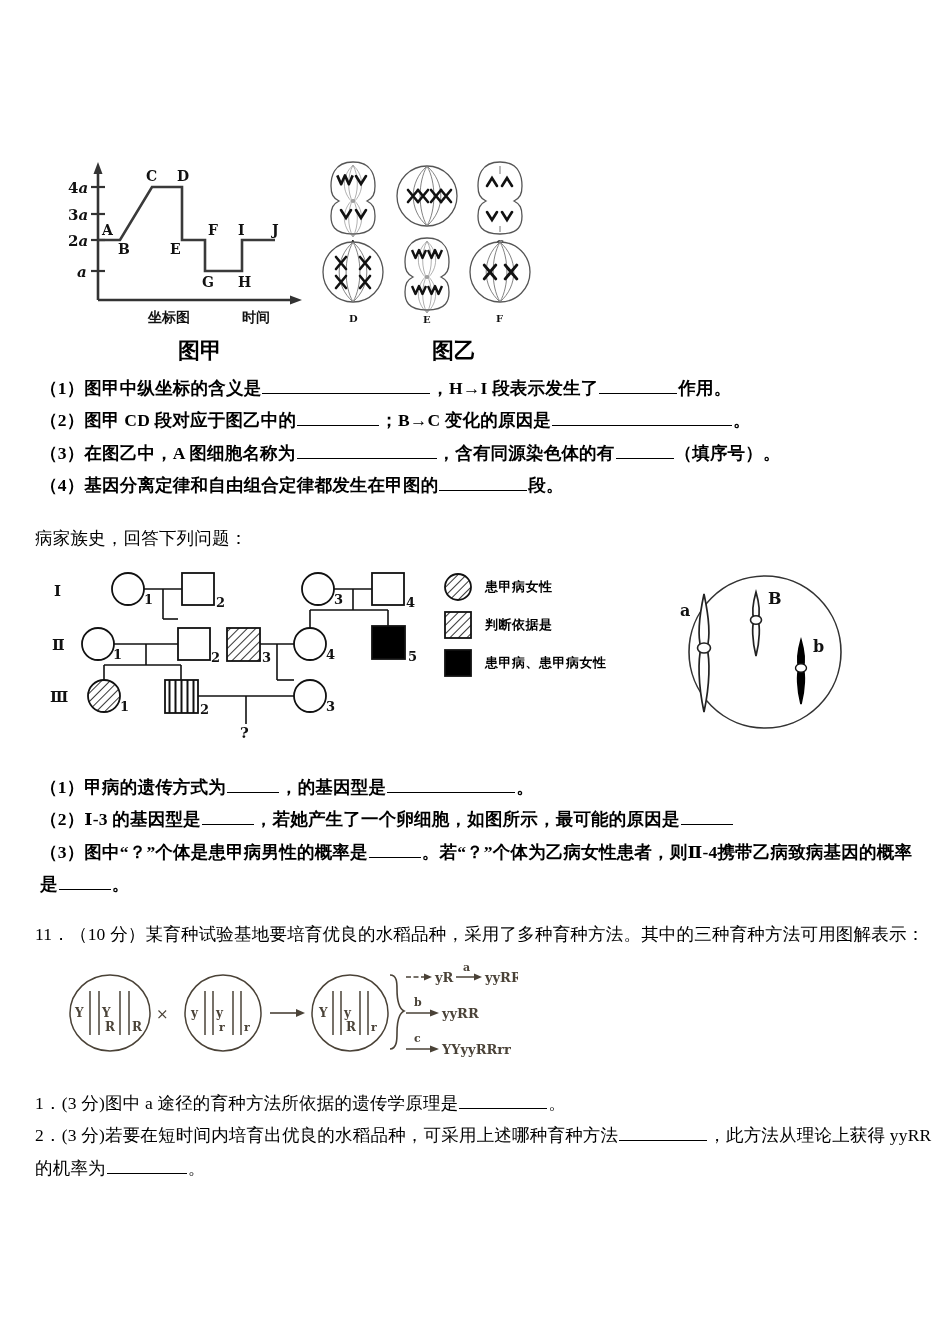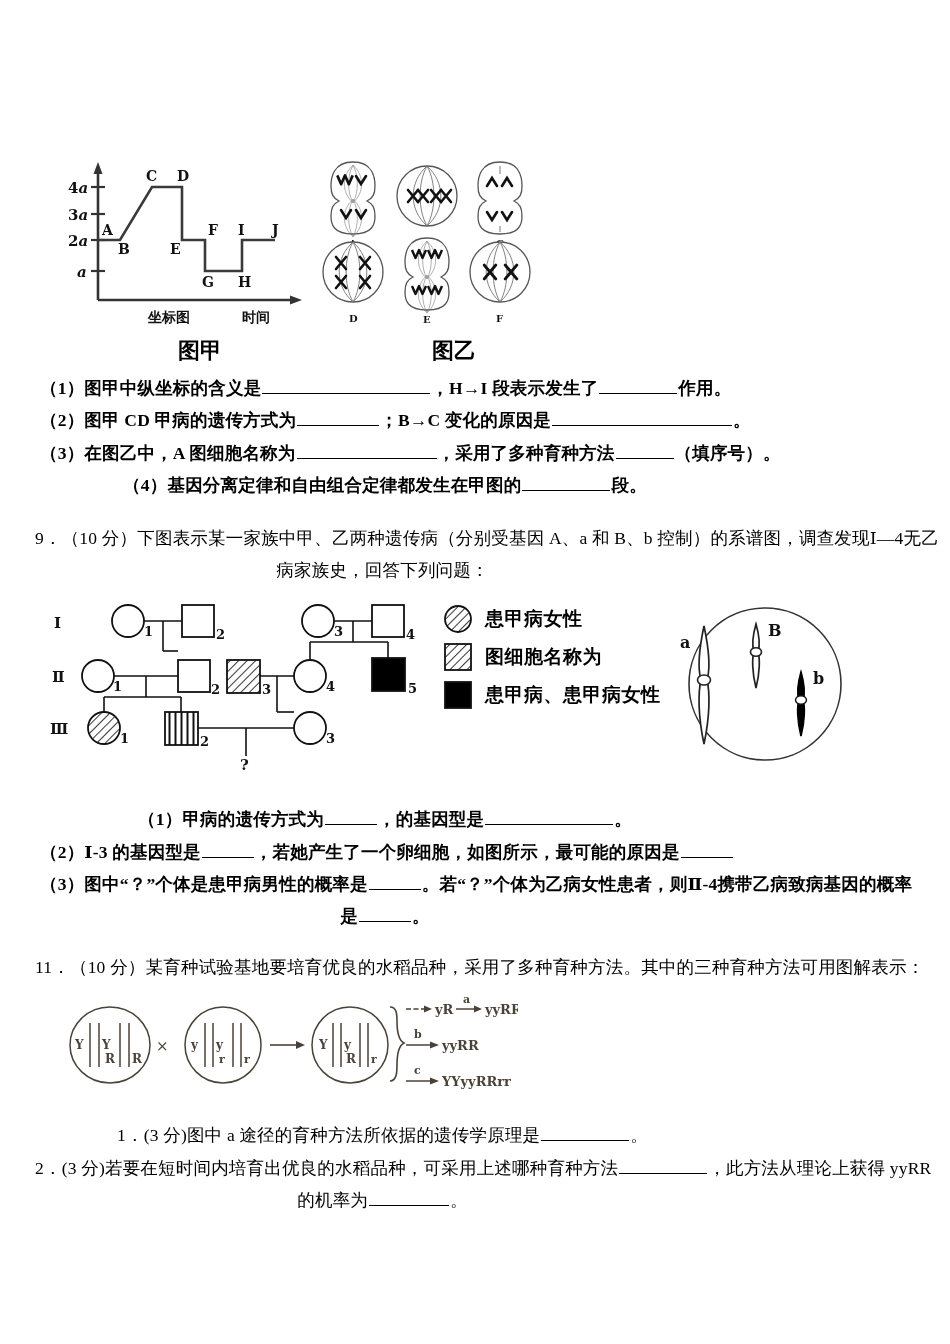--- a/index.html
+++ b/index.html
@@ -82,31 +82,31 @@
   .legend-wrap { position: absolute; left: 443px; top: 4px; }
   .chromo-wrap { position: absolute; left: 668px; top: 0px; }
 
   .legend-item {
     display: flex;
     align-items: center;
     height: 38px;
   }
   .legend-sym { width: 30px; height: 30px; margin-right: 12px; }
   .legend-label {
-    font-size: 19px;
+    font-size: 13px;
     font-weight: bold;
     font-family: "DejaVu Sans", sans-serif;
     letter-spacing: 0.5px;
   }
 
   
   .breed-row { position: relative; height: 110px; }
   .breed-wrap { position: absolute; left: 58px; top: 0; }
 
-  .sec { padding-left: 40px; padding-right: 22px; text-align: center; }
+  .sec { padding-left: 40px; padding-right: 22px; }
 </style>
 </head>
 <body>
 
 <div class="page">
 
   <div class="fig-row-1">
 
     <div class="graph-wrap">
       <svg class="graph-svg" width="260" height="175" viewBox="0 0 260 175">
@@ -297,34 +297,31 @@
       </svg>
     </div>
     <div class="cap cap-yi">图乙</div>
   </div>
 
   <div class="sec" style="margin-top:6px;">
     <div class="qline bold">
       <span>（1）</span><span>图甲中纵坐标的含义是</span><span class="blank" style="width:168px"></span><span>，H→I 段表示发生了</span><span class="blank" style="width:78px"></span><span>作用。</span>
     </div>
     <div class="qline bold">
-      <span>（2）</span><span>图甲 CD 甲病的遗传方式为</span><span class="blank" style="width:82px"></span><span>；B→C 变化的原因是</span><span class="blank" style="width:180px"></span><span>。</span>
-    </div>
-    <div class="qline bold">
-      <span>（3）</span><span>在图乙中，A 图细胞名称为</span><span class="blank" style="width:140px"></span><span>，采用了多种育种方法</span><span class="blank" style="width:58px"></span><span>（填序号）。</span>
+      <span>（2）</span><span>图甲 CD 段对应于图乙中的</span><span class="blank" style="width:82px"></span><span>；B→C 变化的原因是</span><span class="blank" style="width:180px"></span><span>。</span>
+    </div>
+    <div class="qline bold">
+      <span>（3）</span><span>在图乙中，A 图细胞名称为</span><span class="blank" style="width:140px"></span><span>，含有同源染色体的有</span><span class="blank" style="width:58px"></span><span>（填序号）。</span>
     </div>
     <div class="qline bold">
       <span>（4）</span><span>基因分离定律和自由组合定律都发生在甲图的</span><span class="blank" style="width:88px"></span><span>段。</span>
     </div>
   </div>
 
   <div class="sec" style="margin-top:20px; padding-left:35px;">
-    <div class="qline">
-      <span>9．</span><span>（10 分）</span><span>下图表示某一家族中甲、乙两种遗传病（分别受基因 A、a 和 B、b 控制）的系谱图，调查发现Ⅰ—4无乙</span>
-    </div>
     <div class="qline">病家族史，回答下列问题：</div>
   </div>
 
   <div class="ped-row" style="margin-top:10px;">
 
     <div class="ped-wrap">
       <svg width="395" height="175" viewBox="0 0 395 175">
         <defs>
           <pattern id="hatchDiag" patternUnits="userSpaceOnUse" width="6" height="6" patternTransform="rotate(45)">
             <line x1="0" y1="0" x2="0" y2="6" stroke="#111" stroke-width="1.7"></line>
@@ -413,21 +410,21 @@
       </div>
       <div class="legend-item">
         <svg class="legend-sym" viewBox="0 0 30 30">
           <defs>
               <pattern id="lg1" patternUnits="userSpaceOnUse" width="6" height="6" patternTransform="rotate(45)">
             <line x1="0" y1="0" x2="0" y2="6" stroke="#111" stroke-width="1.7"></line>
               </pattern>
             </defs>
           <rect x="2" y="2" width="26" height="26" fill="url(#lg1)" stroke="#111" stroke-width="1.8"></rect>
         </svg>
-        <span class="legend-label">图细胞名称为</span>
+        <span class="legend-label">判断依据是</span>
       </div>
       <div class="legend-item">
         <svg class="legend-sym" viewBox="0 0 30 30">
           <rect x="2" y="2" width="26" height="26" fill="#000" stroke="#111" stroke-width="1.8"></rect>
         </svg>
         <span class="legend-label">患甲病、患甲病女性</span>
       </div>
     </div>
 
     <div class="chromo-wrap">

